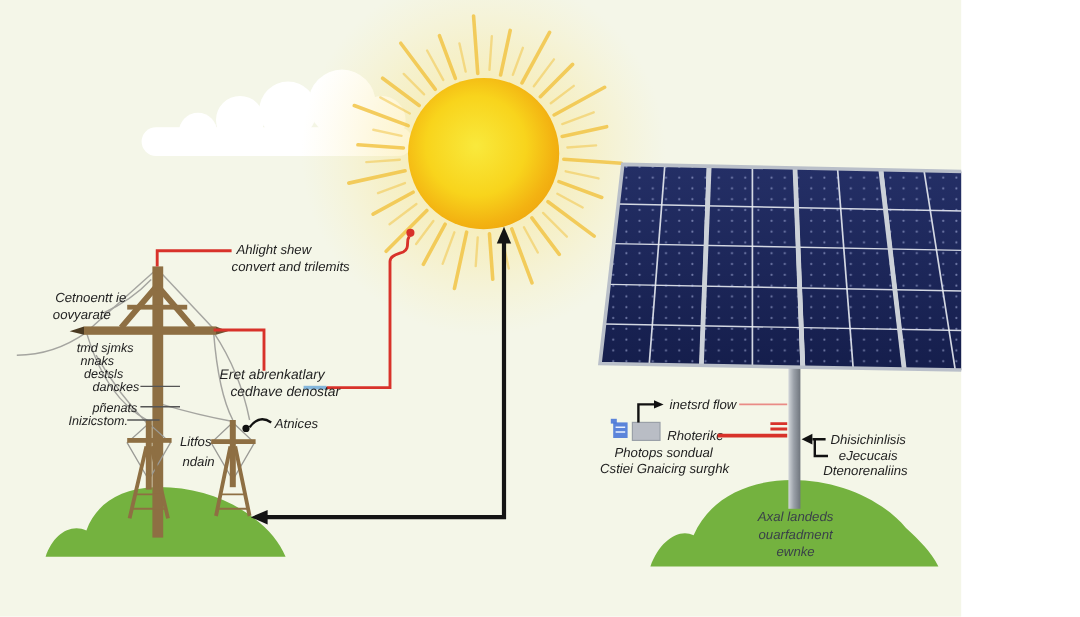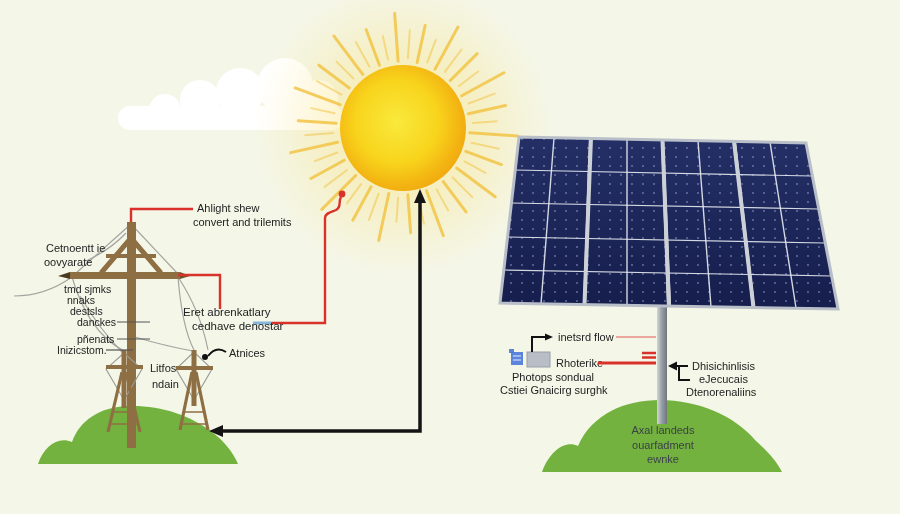--- a/index.html
+++ b/index.html
@@ -1,17 +1,17 @@
 <!DOCTYPE html>
 <html><head>
 <meta charset="utf-8">
 <style>
   html,body{margin:0;padding:0;background:#ffffff;}
-  .stage{position:relative;width:900px;height:514px;overflow:hidden;
-         font-family:"Liberation Sans", sans-serif;}
+  .stage{position:relative;width:801px;height:514px;overflow:hidden;
+         font-family:"Liberation Sans", sans-serif;font-style:italic;}
   svg{display:block;}
   text{font-family:"Liberation Sans", sans-serif;}
   .lbl{fill:#222222;}
   .lbl-sm{font-size:10.5px;}
   .lbl-md{font-size:11px;}
   .lbl-lg{font-size:11.5px;}
   .hill-lbl{fill:#3a4149;font-size:11px;}
 </style>
 </head>
 <body>

